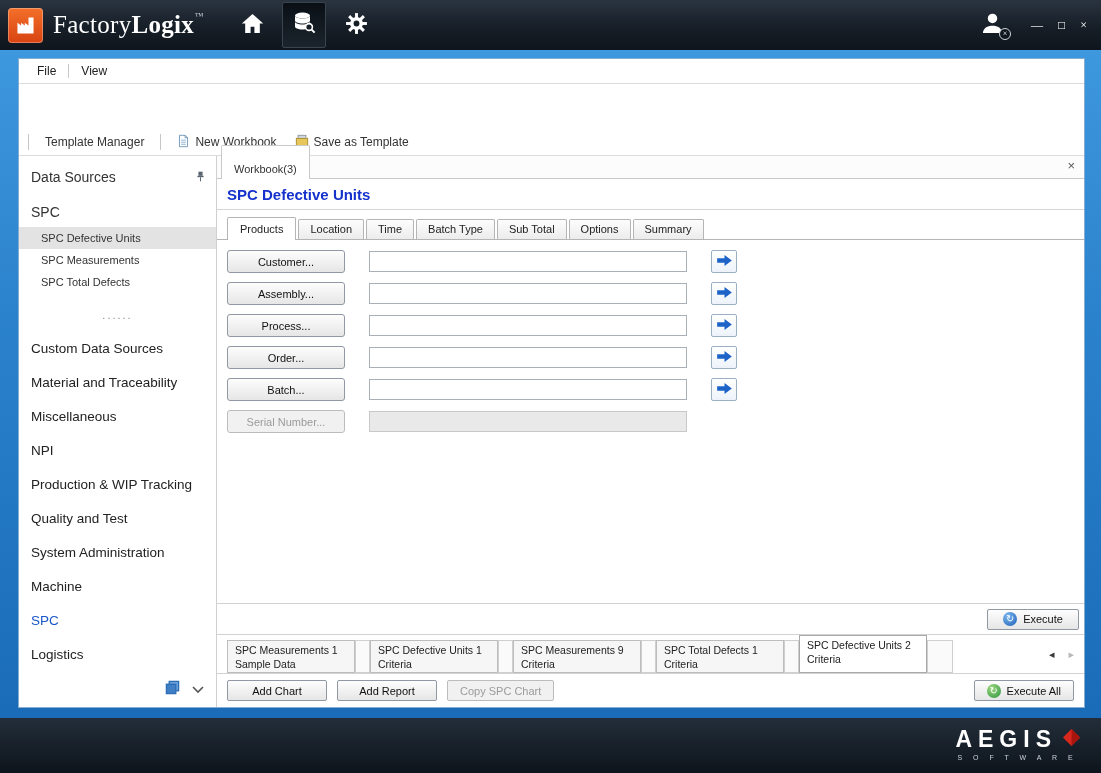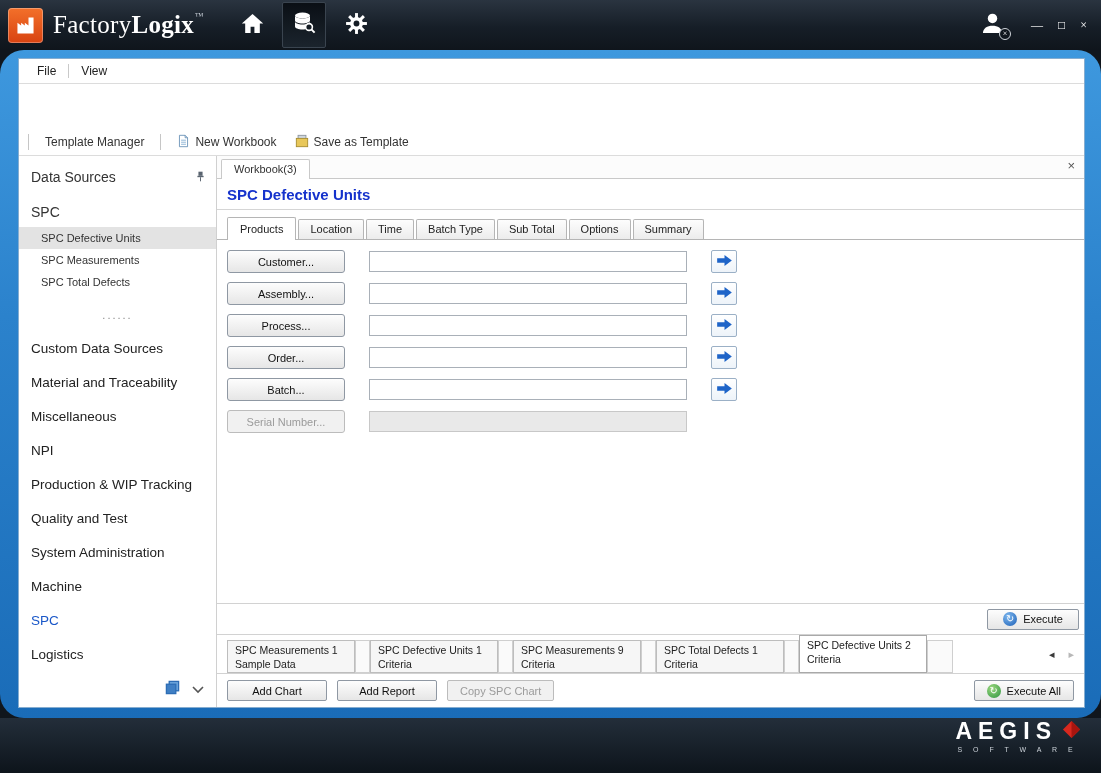--- a/index.html
+++ b/index.html
@@ -25,21 +25,21 @@
   .tb-icon.active { background:linear-gradient(180deg,#0a0f15,#1b242d); border:1px solid #3a444f; border-radius:2px; }
   .tb-right { margin-left:auto; display:flex; align-items:center; gap:22px; padding-right:14px; }
   .tb-user { background:transparent; border:none; position:relative; width:32px; height:32px; }
   .user-badge { position:absolute; right:-2px; bottom:1px; width:12px; height:12px; border-radius:50%;
                 background:#10161d; border:1px solid #cfd4da; color:#fff; font-size:8px; line-height:10px; text-align:center; }
   .win-controls { display:flex; align-items:center; gap:15px; }
   .win-controls button { background:transparent; border:none; color:#fff; font-size:12px; line-height:1; }
 
   
   .app-frame { flex:1 1 auto; background:linear-gradient(180deg,#3e98de 0%,#2b82cc 40%,#1a6cb8 100%);
-               padding:8px 16px 10px 18px; min-height:0;border-radius:24px; }
+               padding:8px 16px 10px 18px; min-height:0; }
   .window { width:100%; height:100%; background:#fff; border:1px solid #86add0; display:flex; flex-direction:column; }
 
   .menubar { height:25px; flex:0 0 25px; display:flex; align-items:center; gap:4px; padding-left:10px;
              font-size:12px; color:#222; border-bottom:1px solid #dcdcdc; }
   .menu-item { padding:2px 8px; background:transparent; border:none; font-size:12px; color:#222; }
   .menu-sep { width:1px; height:14px; background:#c9c9c9; }
 
   .toolbar { height:27px; flex:0 0 27px; display:flex; align-items:center; gap:8px; padding-left:6px;
              font-size:12px; color:#333; border-bottom:1px solid #dcdcdc;margin-top:45px; }
   .grip { width:1px; height:16px; background:#c6c6c6; margin:0 3px; }
@@ -59,21 +59,21 @@
   .sb-cat.active-cat { color:#1a57c8; }
   .sb-bottom { position:absolute; bottom:9px; right:12px; display:flex; align-items:center; gap:12px; }
   .sb-bottom button { background:transparent; border:none; display:flex; align-items:center; }
 
   
   .main { flex:1 1 auto; display:flex; flex-direction:column; min-width:0; }
 
   .wb-strip { height:23px; flex:0 0 23px; position:relative; display:flex; align-items:flex-end;
               padding-left:4px; border-bottom:1px solid #c9c9c9; background:#fcfcfc; }
   .wb-tab { font-size:11px; color:#333; background:#fff; border:1px solid #c9c9c9; border-bottom:none;
-            padding:3px 12px 4px; border-radius:2px 2px 0 0; position:relative; top:1px; }
+            padding:17px 12px 4px; border-radius:2px 2px 0 0; position:relative; top:1px; }
   .wb-close { position:absolute; right:9px; top:2px; background:transparent; border:none; font-size:13px; color:#555; }
 
   .wb-title { font-size:15px; font-weight:bold; color:#1532cc; padding:7px 10px 6px; border-bottom:1px solid #d5d5d5; }
 
   .tabs-header { display:flex; align-items:flex-end; padding:7px 10px 0; border-bottom:1px solid #b5b5b5; }
   .tab { font-size:11px; padding:3px 11px 4px; border:1px solid #b5b5b5; border-bottom:none; color:#222;
          background:linear-gradient(#fdfdfd,#ececec); margin-right:2px; border-radius:2px 2px 0 0; }
   .tab.active { background:#fff; padding:5px 12px; margin-bottom:-1px; position:relative; z-index:2; }
 
   .form-area { padding:10px 0 0 10px; }
@@ -109,21 +109,21 @@
   .btab-stub { width:26px; flex:0 0 26px; height:33px; border:1px solid #cfcfcf; background:#fafafa; }
   .tab-scrollers { margin-left:auto; align-self:center; display:flex; align-items:center; gap:14px; padding-right:10px; }
   .scroller { background:transparent; border:none; font-size:11px; color:#3a3a3a; }
   .scroller.off { color:#b8b8b8; }
 
   .action-row { flex:0 0 34px; border-top:1px solid #d2d2d2; display:flex; align-items:center; gap:10px; padding:0 10px; }
   .action-row .std-btn { min-width:100px; }
 
   
   .footer { height:55px; flex:0 0 55px; background:linear-gradient(180deg,#232e3a,#0d141b); position:relative; }
-  .aegis { position:absolute; right:20px; top:0; color:#fff; }
+  .aegis { position:absolute; right:20px; top:8px; color:#fff; }
   .aegis-top { display:flex; align-items:center; gap:5px; }
   .aegis-name { font-size:23px; font-weight:700; letter-spacing:6px; }
   .aegis-sub { font-size:7px; letter-spacing:4.5px; color:#ccd2d9; margin-top:1px; padding-left:2px; }
 </style>
 </head>
 <body>
 
 <div class="stage">
 
   <header class="titlebar">

